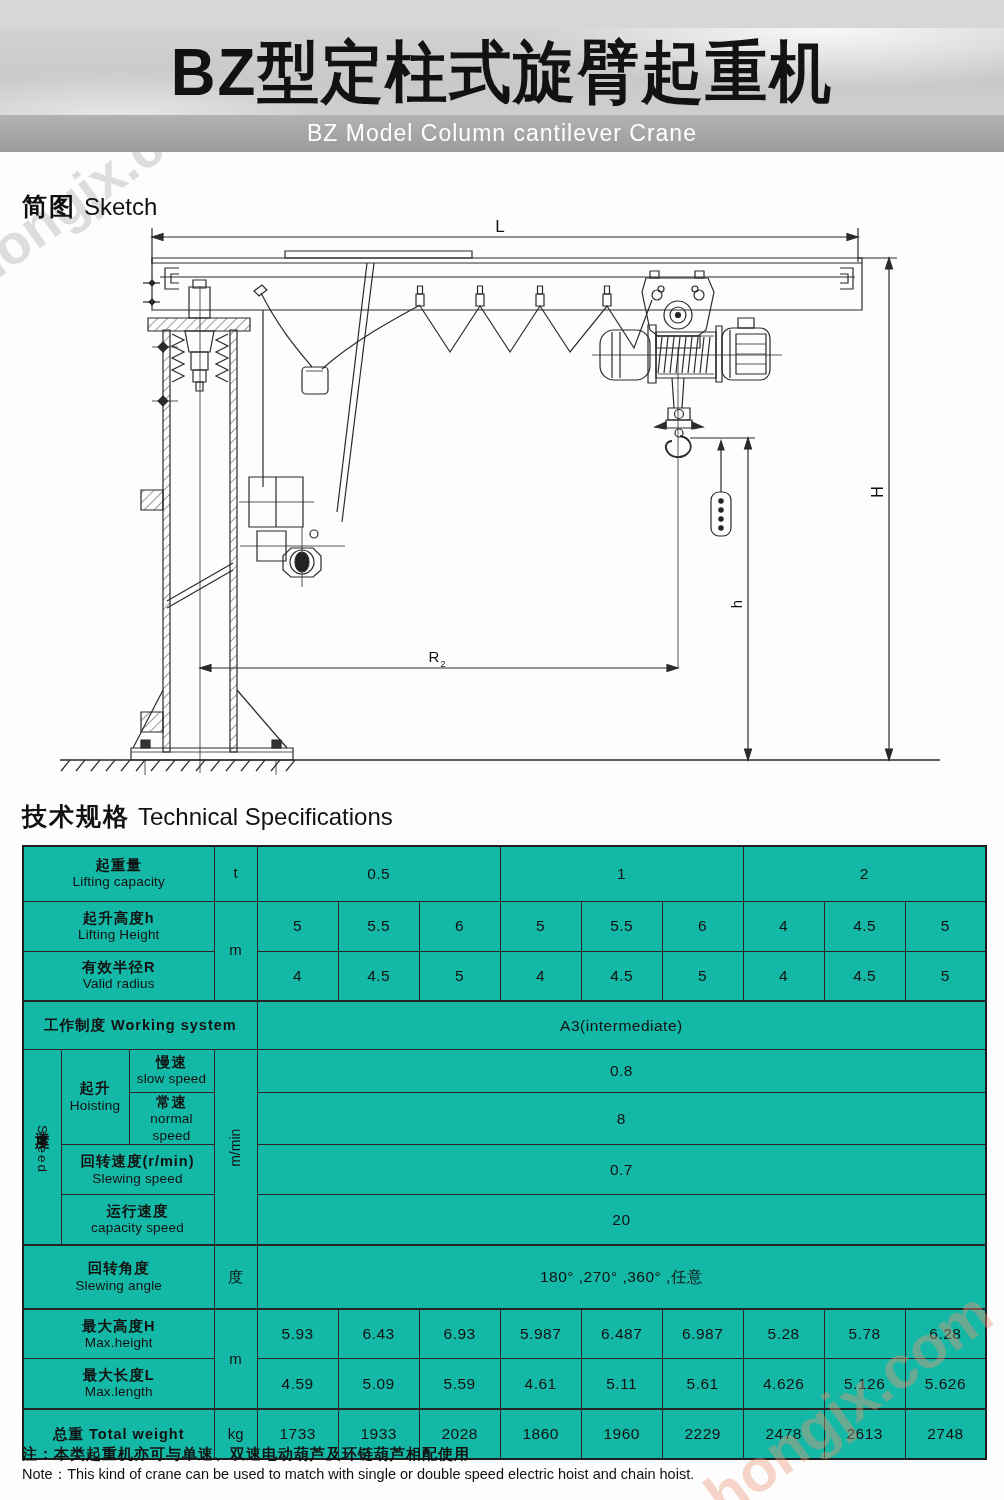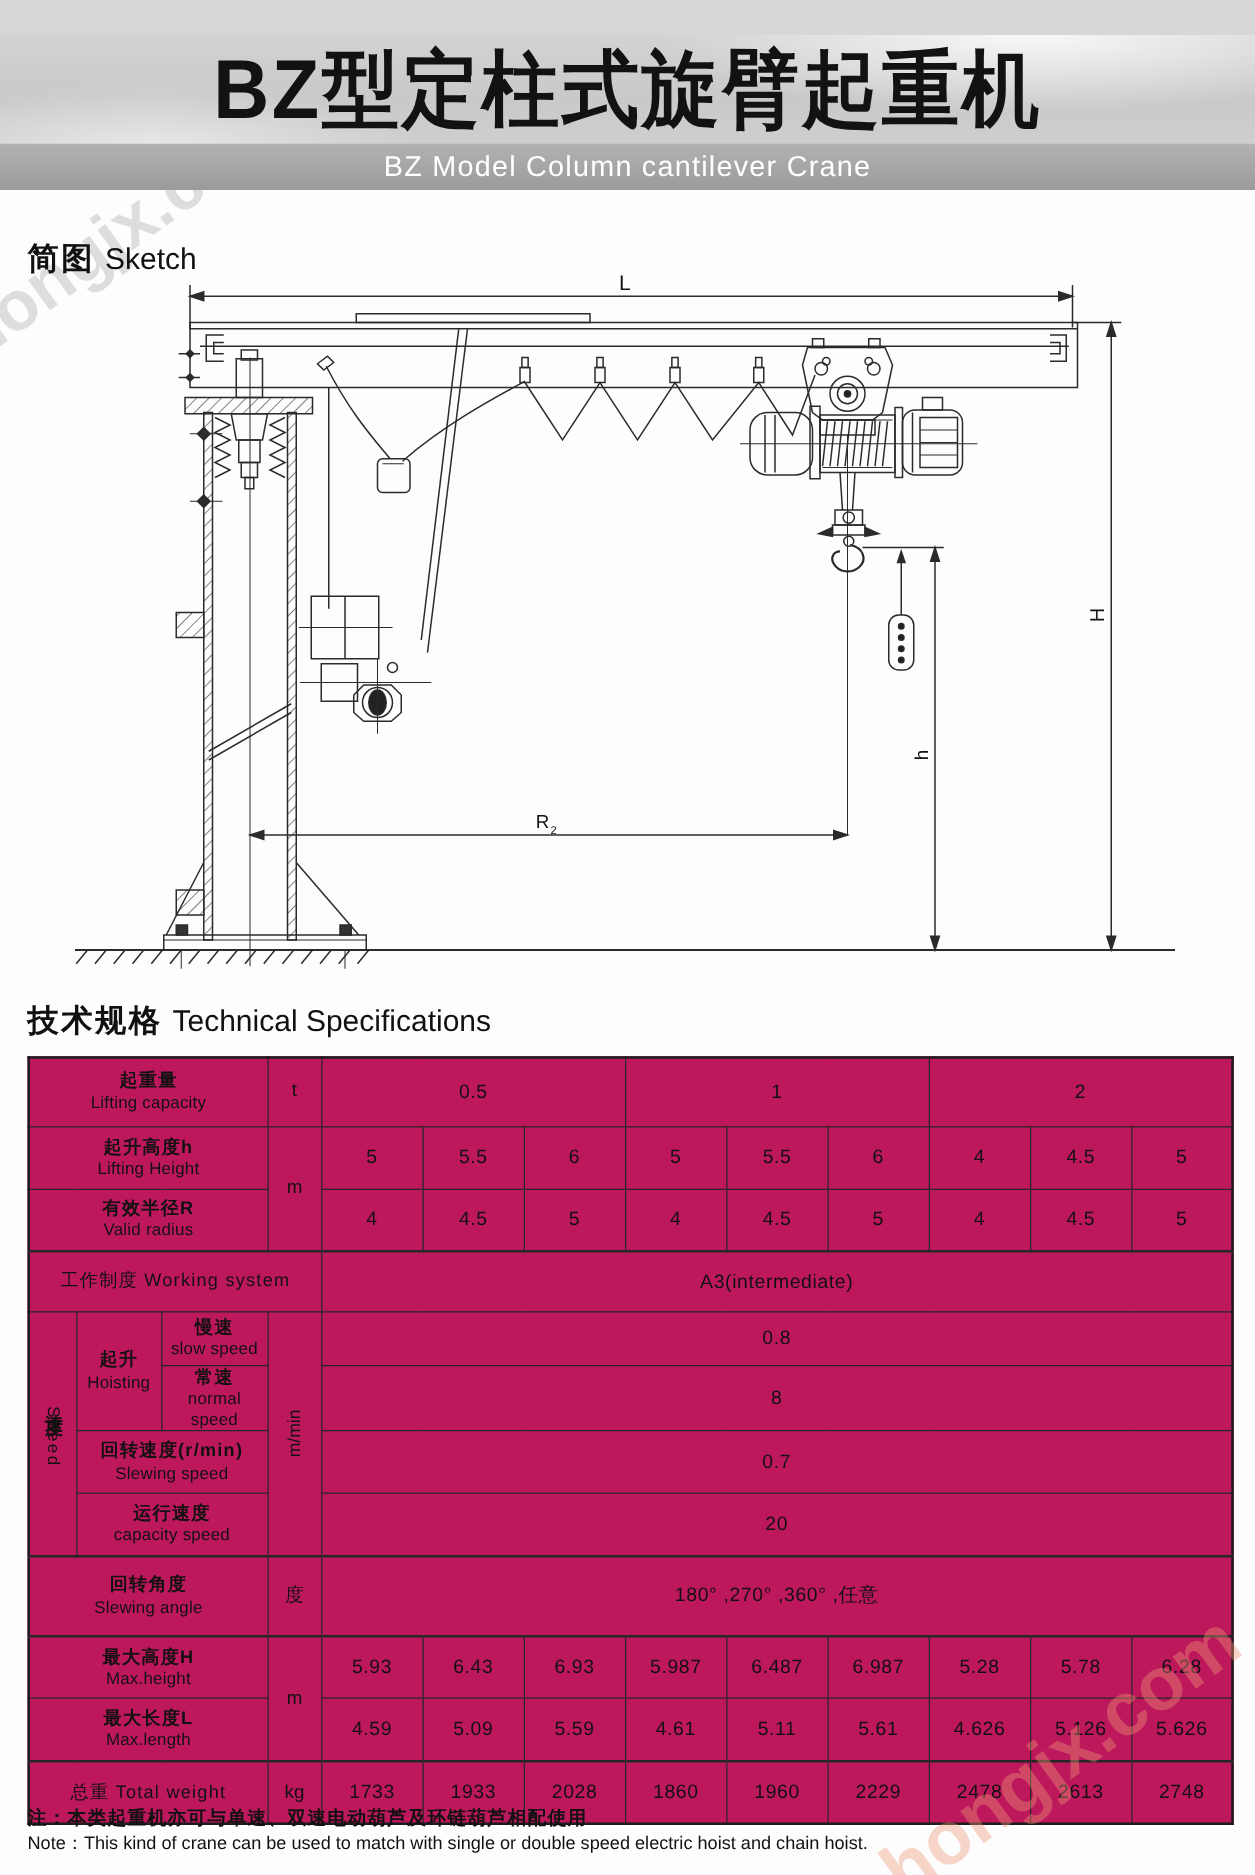--- a/index.html
+++ b/index.html
@@ -27,27 +27,27 @@
   .sec-head .enh{font-size:24px;font-weight:400;margin-left:8px;}
   #sketch-head{top:190px;}
   #spec-head{top:800px;}
 
   
   svg.sketch{position:absolute;left:0;top:0;width:1004px;height:1500px;}
   svg.sketch *{vector-effect:non-scaling-stroke;}
 
   
   table.spec{position:absolute;left:22px;top:845px;border-collapse:collapse;table-layout:fixed;
-             border:2.6px solid #1d1d1d;background:#be185d;}
+             border:2.6px solid #1d1d1d;background:#14b8a6;}
   table.spec td{border:1.4px solid #262626;text-align:center;vertical-align:middle;padding:0 2px;
                 line-height:1.25;}
   tr.thick td{border-top-width:2.5px;}
   .cn{display:block;font-size:14.5px;font-weight:600;letter-spacing:1px;}
   .en{display:block;font-size:13.5px;font-weight:400;letter-spacing:.2px;}
-  .one{font-size:14.5px;font-weight:400;letter-spacing:1px;}
+  .one{font-size:14.5px;font-weight:700;letter-spacing:1px;}
   .val{font-size:15.5px;letter-spacing:.5px;}
   .unit{font-size:15px;}
   .vcell{writing-mode:vertical-rl;text-orientation:mixed;margin:0 auto;letter-spacing:3px;
          font-size:14.5px;font-weight:600;}
   .vcell .en2{font-weight:400;font-size:13.5px;letter-spacing:2px;}
   .rot{display:inline-block;transform:rotate(-90deg);font-size:14px;white-space:nowrap;}
 
   
   .note{position:absolute;left:22px;top:1445px;}
   .note .n-cn{font-size:15px;font-weight:700;letter-spacing:1px;}

